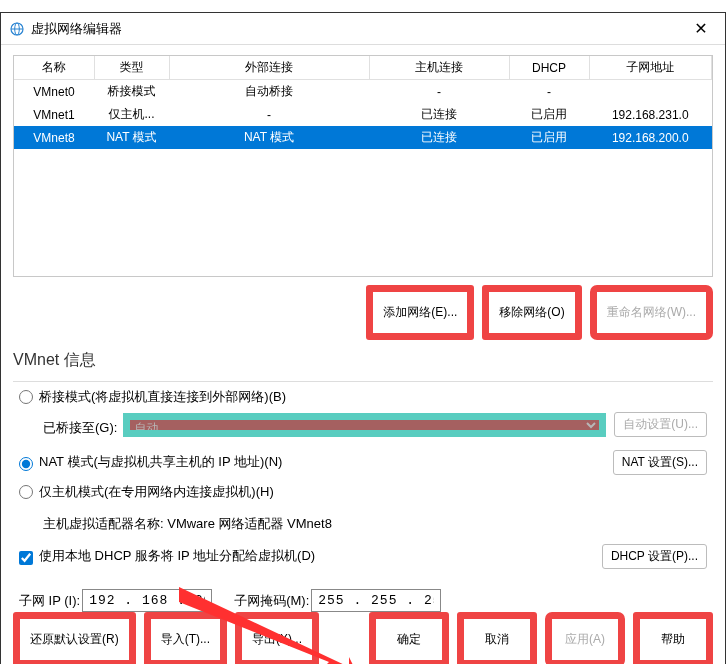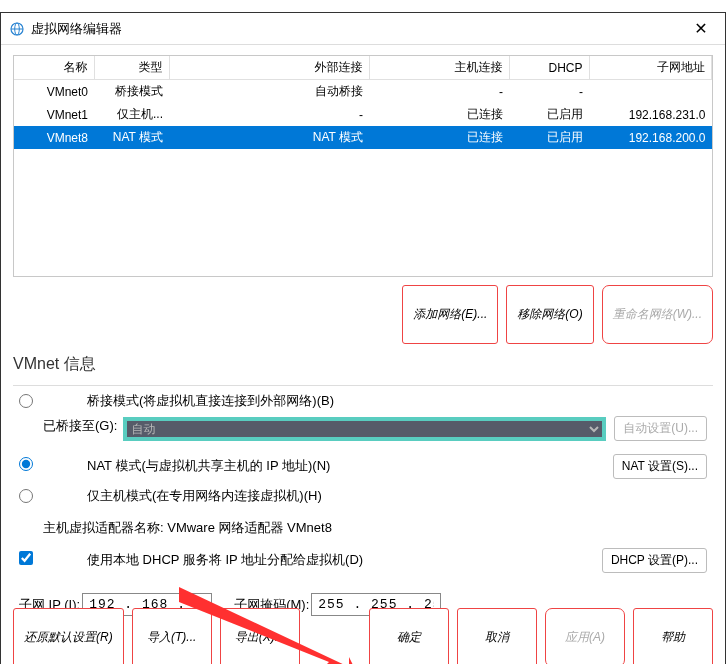--- a/index.html
+++ b/index.html
@@ -6,38 +6,38 @@
 body { background: #fff; width: 726px; height: 664px; overflow: hidden; position: relative; }
 .window { border: 1px solid #333; width: 726px; height: 664px; position: relative; background: #fff; margin-top: 12px; }
 .titlebar { height: 32px; display: flex; align-items: center; padding: 0 8px; border-bottom: 1px solid #ddd; }
 .titlebar-icon { width: 16px; height: 16px; margin-right: 6px; display: inline-flex; align-items: center; justify-content: center; }
 .titlebar-icon svg { width: 16px; height: 16px; }
 .titlebar-text { font-size: 13px; flex: 1; }
 .close-btn { width: 32px; height: 28px; display: flex; align-items: center; justify-content: center; cursor: pointer; font-size: 16px; }
 .content { padding: 10px 12px 0 12px; }
 .table-wrap { border: 1px solid #c8c8c8; height: 222px; overflow: hidden; background: #fff; }
 table { width: 100%; border-collapse: collapse; font-size: 12px; }
-th, td { text-align: right; padding: 3px 6px; white-space: nowrap; }
+th, td { text-align: center; padding: 3px 6px; white-space: nowrap; }
 th { background: #fff; border-right: 1px solid #e0e0e0; border-bottom: 1px solid #e0e0e0; font-weight: normal; }
 tr.selected td { background: #0078d7; color: #fff; }
 .btn-row { display: flex; justify-content: flex-end; gap: 8px; margin-top: 8px; }
-.btn { font-size: 12px; padding: 20px 10px; border: 1px solid #ef4444; background: #fff; border-radius: 3px; cursor: pointer; min-height: 26px; font-style: italic; }
+.btn { font-size: 12px; padding: 12px 10px; border: 7px solid #ef4444; background: #fff; border-radius: 3px; cursor: pointer; min-height: 26px; }
 .btn:disabled, .btn.disabled { color: #aaa; cursor: default; border-radius: 7px; }
 .section-label { font-size: 16px; margin-top: 10px; color: #333; }
 .fieldset { border-top: 1px solid #ddd; margin-top: 2px; padding: 8px 0 0 0; }
 .vmnet-info { margin-top: 10px; padding: 0 6px 6px 6px; }
-.radio-row, .check-row { display: flex; align-items: center; font-size: 13px; margin: 6px 0; gap: 48px; }
+.radio-row, .check-row { display: flex; align-items: center; font-size: 13px; margin: 6px 0; }
 .radio-row input, .check-row input { margin-right: 6px; }
 .inline-row { display: flex; align-items: center; gap: 8px; margin: 6px 0 10px 24px; }
 .inline-row label { font-size: 13px; }
-.inline-row select { flex: 1; height: 24px; font-size: 12px; border: 4px solid #14b8a6; background: #0f172a; color: #999; }
+.inline-row select { flex: 1; height: 24px; font-size: 12px; border: 7px solid #14b8a6; background: #7f1d1d; color: #999; }
 .side-btn { font-size: 12px; padding: 3px 8px; border: 1px solid #bcbcbc; background: #fff; border-radius: 3px; cursor: pointer; white-space: nowrap; min-height: 24px; }
 .side-btn.disabled { color: #aaa; }
 .row-with-side { display: flex; align-items: center; justify-content: space-between; }
-.row-with-side .left { flex: 1; display: flex; align-items: flex-start; font-size: 13px; }
+.row-with-side .left { flex: 1; display: flex; align-items: flex-end; font-size: 13px; }
 .indent { margin-left: 24px; font-size: 13px; margin-bottom: 8px; }
 .ip-row { display: flex; align-items: center; gap: 2px; margin-top: 12px; font-size: 13px; padding: 0 6px; }
 .ip-input { font-family: "Courier New", monospace; font-size: 13px; letter-spacing: 1px; border: 1px solid #888; padding: 3px 6px; width: 130px; text-align: center; }
 .bottom-bar { position: absolute; bottom: 8px; left: 12px; right: 12px; display: flex; gap: 8px; align-items: center; }
 .bottom-bar .btn { min-width: 80px; }
 .bottom-bar .spacer { flex: 1; }
 .red-arrow { position: absolute; left: 178px; top: 574px; pointer-events: none; }
 input[type="radio"], input[type="checkbox"] { width: 14px; height: 14px; accent-color: #0078d7; }
 </style>
 </head>

